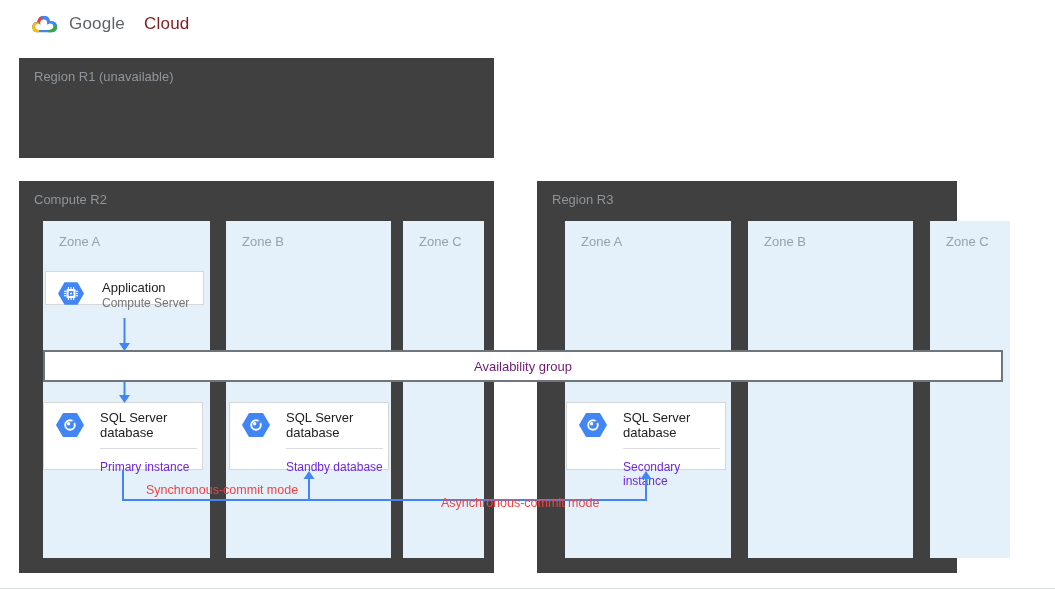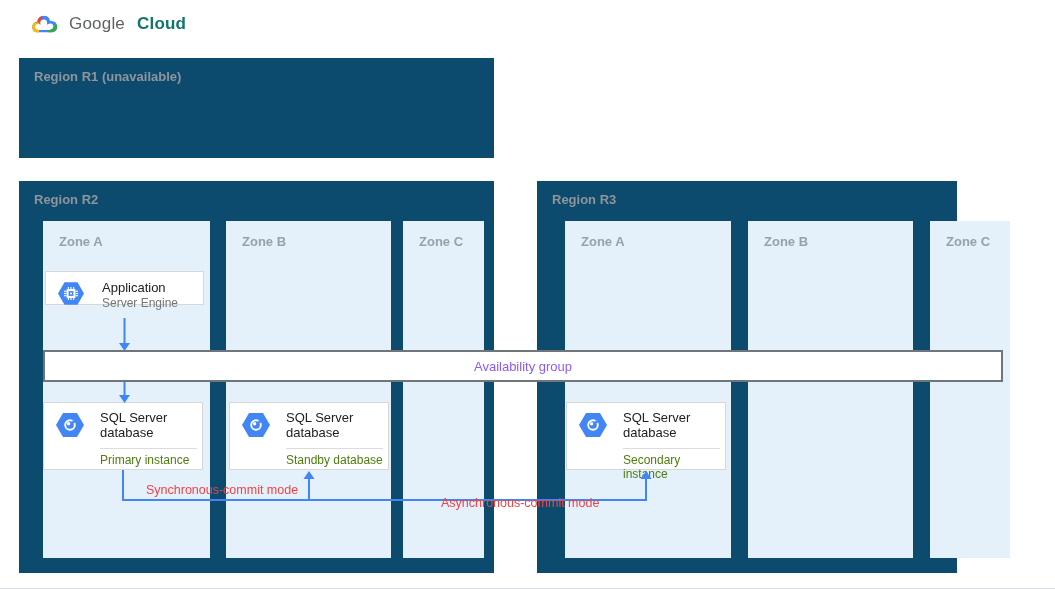--- a/index.html
+++ b/index.html
@@ -6,23 +6,23 @@
   html,body { background:#ffffff; }
   body { font-family:"Liberation Sans", sans-serif; }
   #canvas {
     position:relative; width:1055px; height:589px; background:#ffffff;
     overflow:hidden; border-bottom:1px solid #d9dce0;
   }
   
   .logo { position:absolute; left:29px; top:11px; height:26px; display:flex; align-items:center; gap:9px; }
   .logo-text { font-size:17px; color:#5f6368; letter-spacing:0.2px; }
   .logo-text .g1 { font-weight:400; }
-  .logo-text .g2 { font-weight:700; color:#0f766e; margin-left:12px; }
-  
-  .region { position:absolute; background:#0c4a6e;font-weight:bold; }
+  .logo-text .g2 { font-weight:400; color:#7f1d1d; margin-left:19px; }
+  
+  .region { position:absolute; background:#404040; }
   .region-label { position:absolute; left:15px; top:11px; font-size:13px; color:#8f959b; }
   #region-r1 { left:19px; top:58px;  width:475px; height:100px; }
   #region-r2 { left:19px; top:181px; width:475px; height:392px; }
   #region-r3 { left:537px; top:181px; width:420px; height:392px; }
   
   .zone { position:absolute; top:40px; height:337px; background:#e4f1fb; }
   .zone-label { position:absolute; left:16px; top:13px; font-size:13px; color:#96a1ac; }
   #r2-zone-a { left:24px;  width:167px; }
   #r2-zone-b { left:207px; width:165px; }
   #r2-zone-c { left:384px; width:81px; }
@@ -34,27 +34,27 @@
   #app-card { left:45px; top:271px; width:159px; height:34px; }
   .card .icon { position:absolute; left:12px; top:10px; }
   .card .title { position:absolute; left:56px; top:8px; font-size:13px; line-height:15px; color:#212121; }
   .card .subtitle { position:absolute; left:56px; top:24px; font-size:12px; color:#757575; }
   .db-card { top:402px; width:160px; height:68px;padding-left:12px; }
   #primary-db-card   { left:43px; }
   #standby-db-card   { left:229px; }
   #secondary-db-card { left:566px; }
   .db-card .title { top:7px; width:98px; }
   .db-card .divider { position:absolute; left:56px; right:5px; top:45px; border-top:1px solid #dadce0; }
-  .db-card .instance { position:absolute; left:56px; top:50px; font-size:12px; color:#4d7c0f; }
+  .db-card .instance { position:absolute; left:56px; top:57px; font-size:12px; color:#6d28d9; }
   
   #availability-bar {
     position:absolute; left:43px; top:350px; width:960px; height:32px;
     background:#ffffff; border:2px solid #70757a; z-index:2;
     display:flex; align-items:center; justify-content:center;
-    font-size:13px; color:#8b5cf6;
+    font-size:13px; color:#701a75;
   }
   
   .edge-label { position:absolute; font-size:12.5px; color:#ef4444; z-index:5; }
   #sync-label  { left:146px; top:483px; }
   #async-label { left:441px; top:496px; }
   
   #arrows { position:absolute; left:0; top:0; width:1055px; height:589px; z-index:4; pointer-events:none; }
 </style>
 </head>
 <body>
@@ -87,21 +87,21 @@
     <div class="logo-text">
       <span class="g1">Google</span><span class="g2">Cloud</span>
     </div>
   </div>
 
   <div class="region" id="region-r1">
     <div class="region-label">Region R1 (unavailable)</div>
   </div>
 
   <div class="region" id="region-r2">
-    <div class="region-label">Region R2</div>
+    <div class="region-label">Compute R2</div>
     <div class="zone" id="r2-zone-a">
       <div class="zone-label">Zone A</div>
     </div>
     <div class="zone" id="r2-zone-b">
       <div class="zone-label">Zone B</div>
     </div>
     <div class="zone" id="r2-zone-c">
       <div class="zone-label">Zone C</div>
     </div>
   </div>
@@ -134,21 +134,21 @@
         <rect x="6.4" y="13.8" width="2.6" height="1.2"></rect>
         <rect x="19.0" y="9.0" width="2.6" height="1.2"></rect>
         <rect x="19.0" y="11.4" width="2.6" height="1.2"></rect>
         <rect x="19.0" y="13.8" width="2.6" height="1.2"></rect>
         <rect x="9.2" y="7.2" width="9.6" height="9.6" rx="0.8"></rect>
       </g>
       <rect x="11.4" y="9.4" width="5.2" height="5.2" fill="#4285F4"></rect>
       <circle cx="14" cy="12" r="1.1" fill="#ffffff"></circle>
     </svg>
     <div class="title">Application</div>
-    <div class="subtitle">Server Engine</div>
+    <div class="subtitle">Compute Server</div>
   </div>
 
   <div id="availability-bar">
     <span>Availability group</span>
   </div>
 
   <div class="card db-card" id="primary-db-card">
     <svg class="icon" width="28" height="24" viewBox="0 0 28 24">
       <polygon points="7,0 21,0 28,12 21,24 7,24 0,12" fill="#4285F4"></polygon>
       <circle cx="14" cy="12" r="4.8" fill="none" stroke="#ffffff" stroke-width="1.9"></circle>

